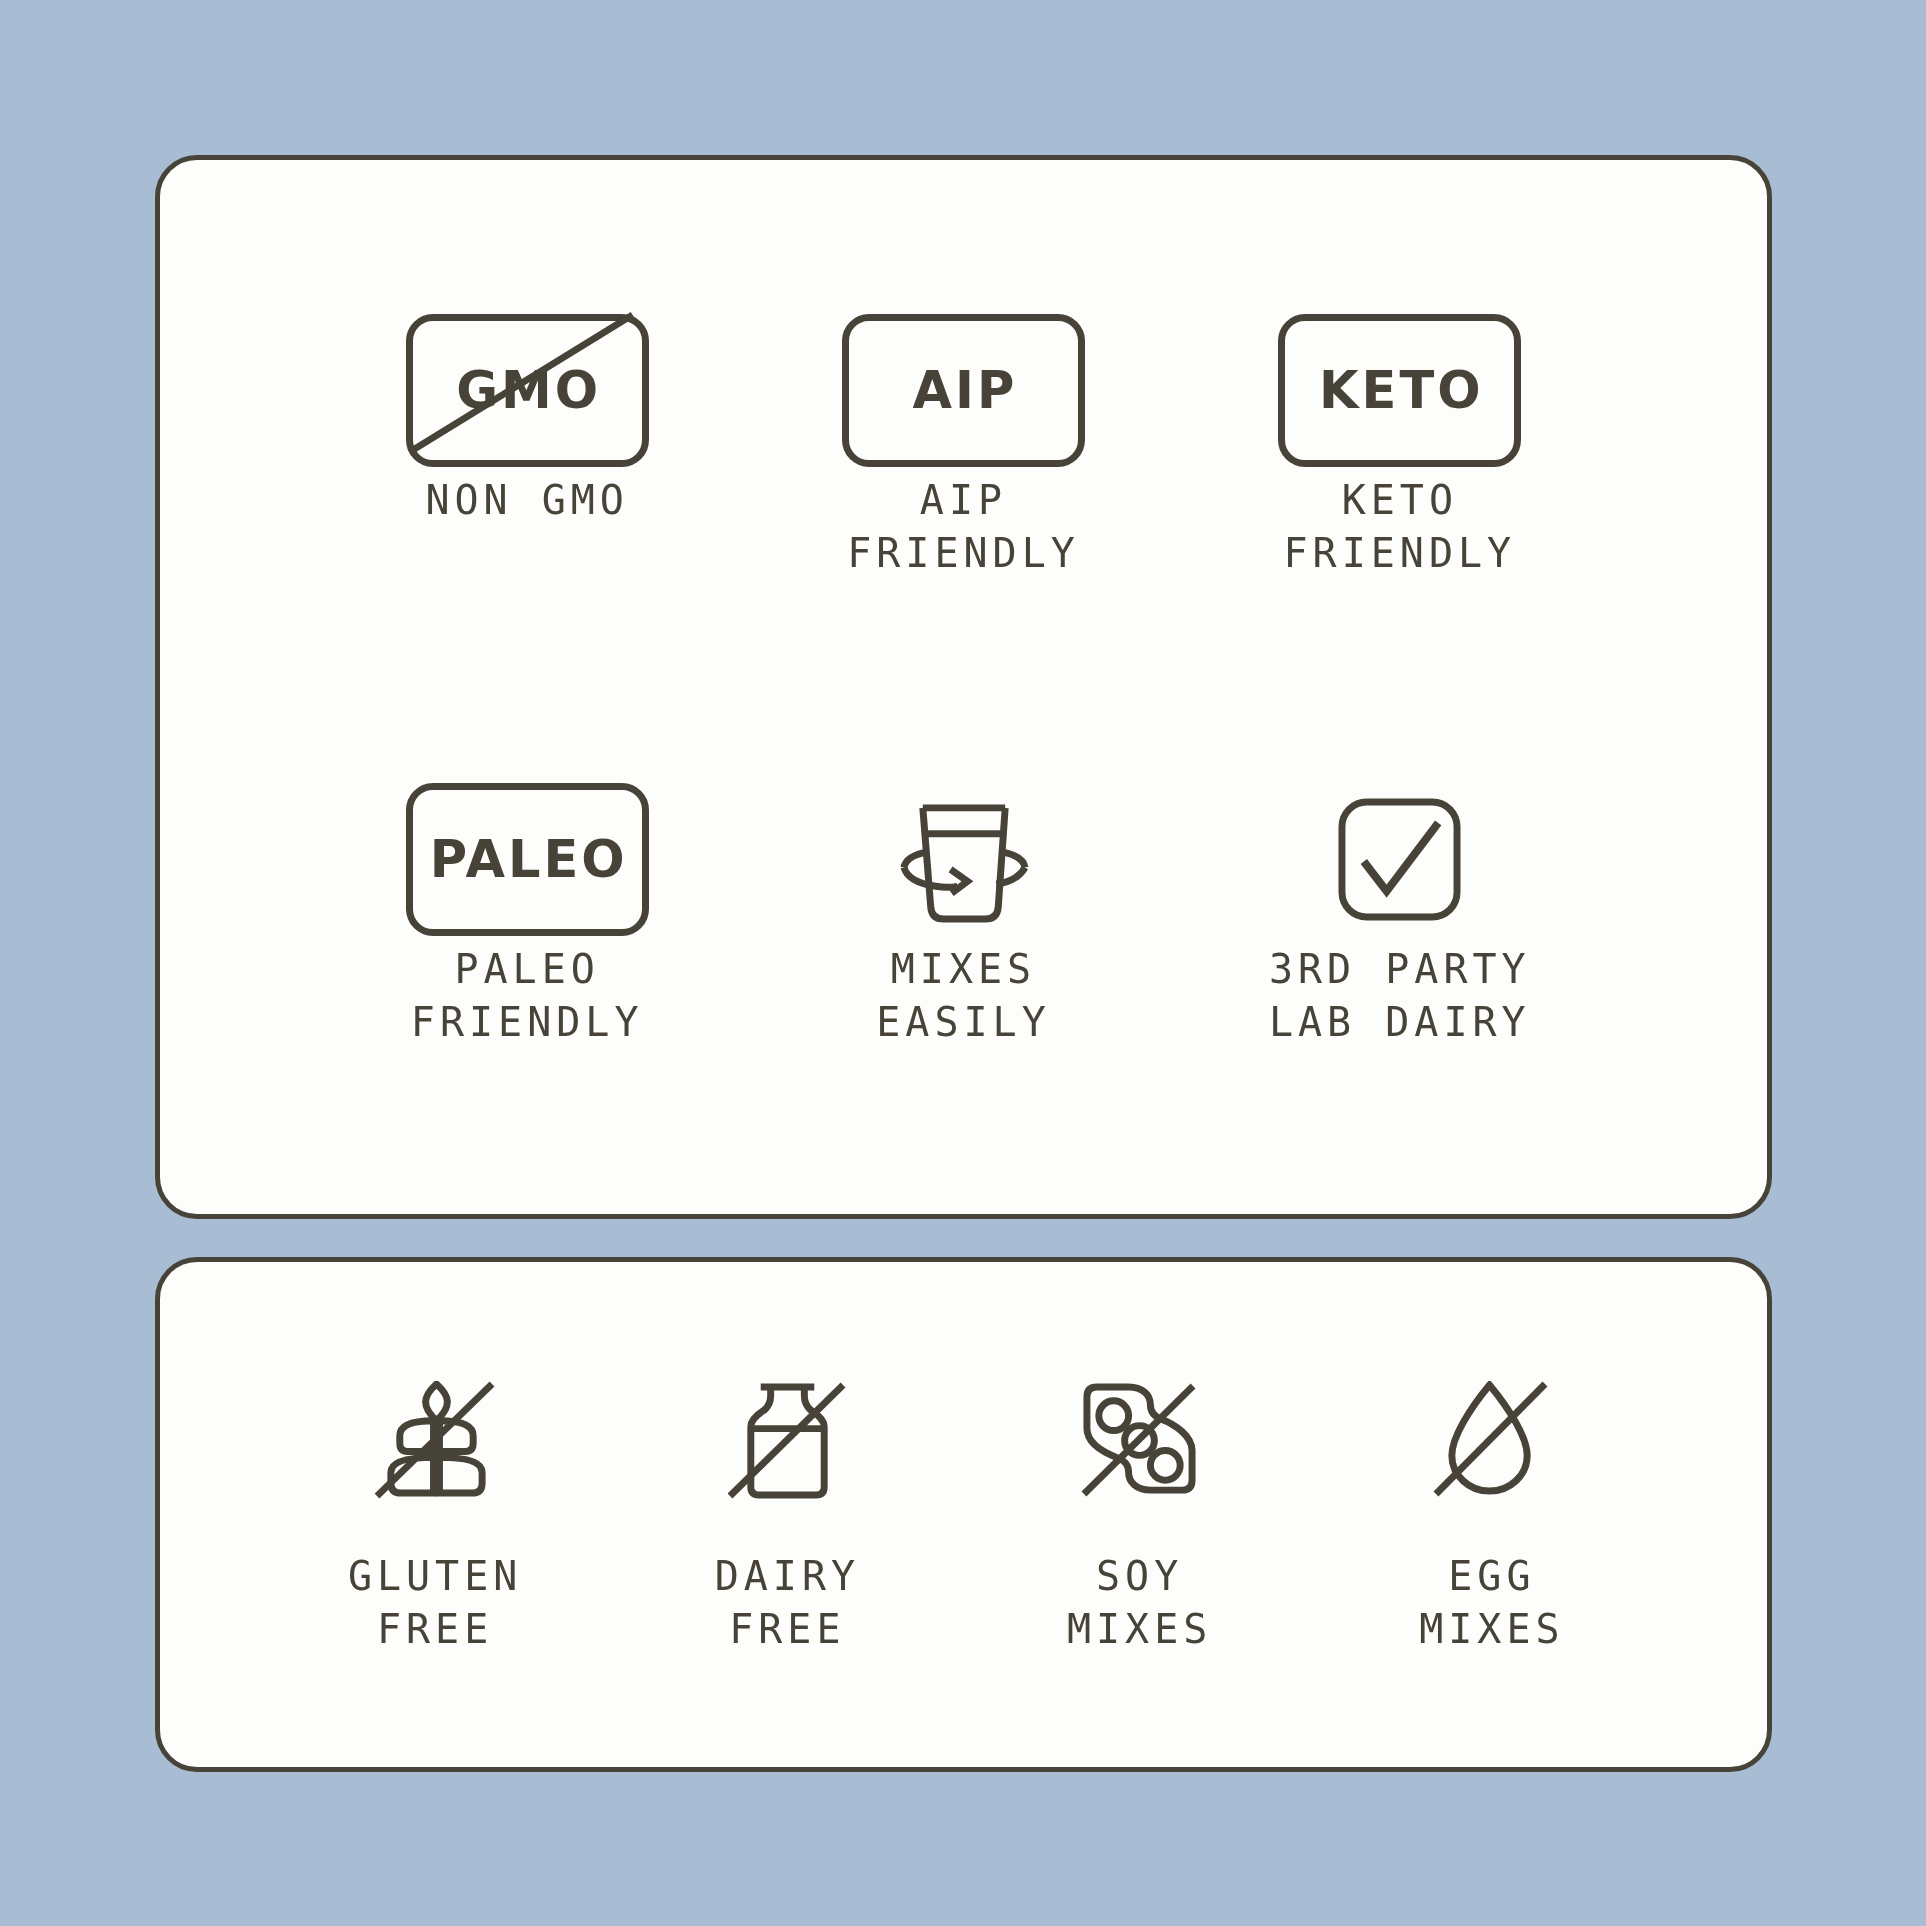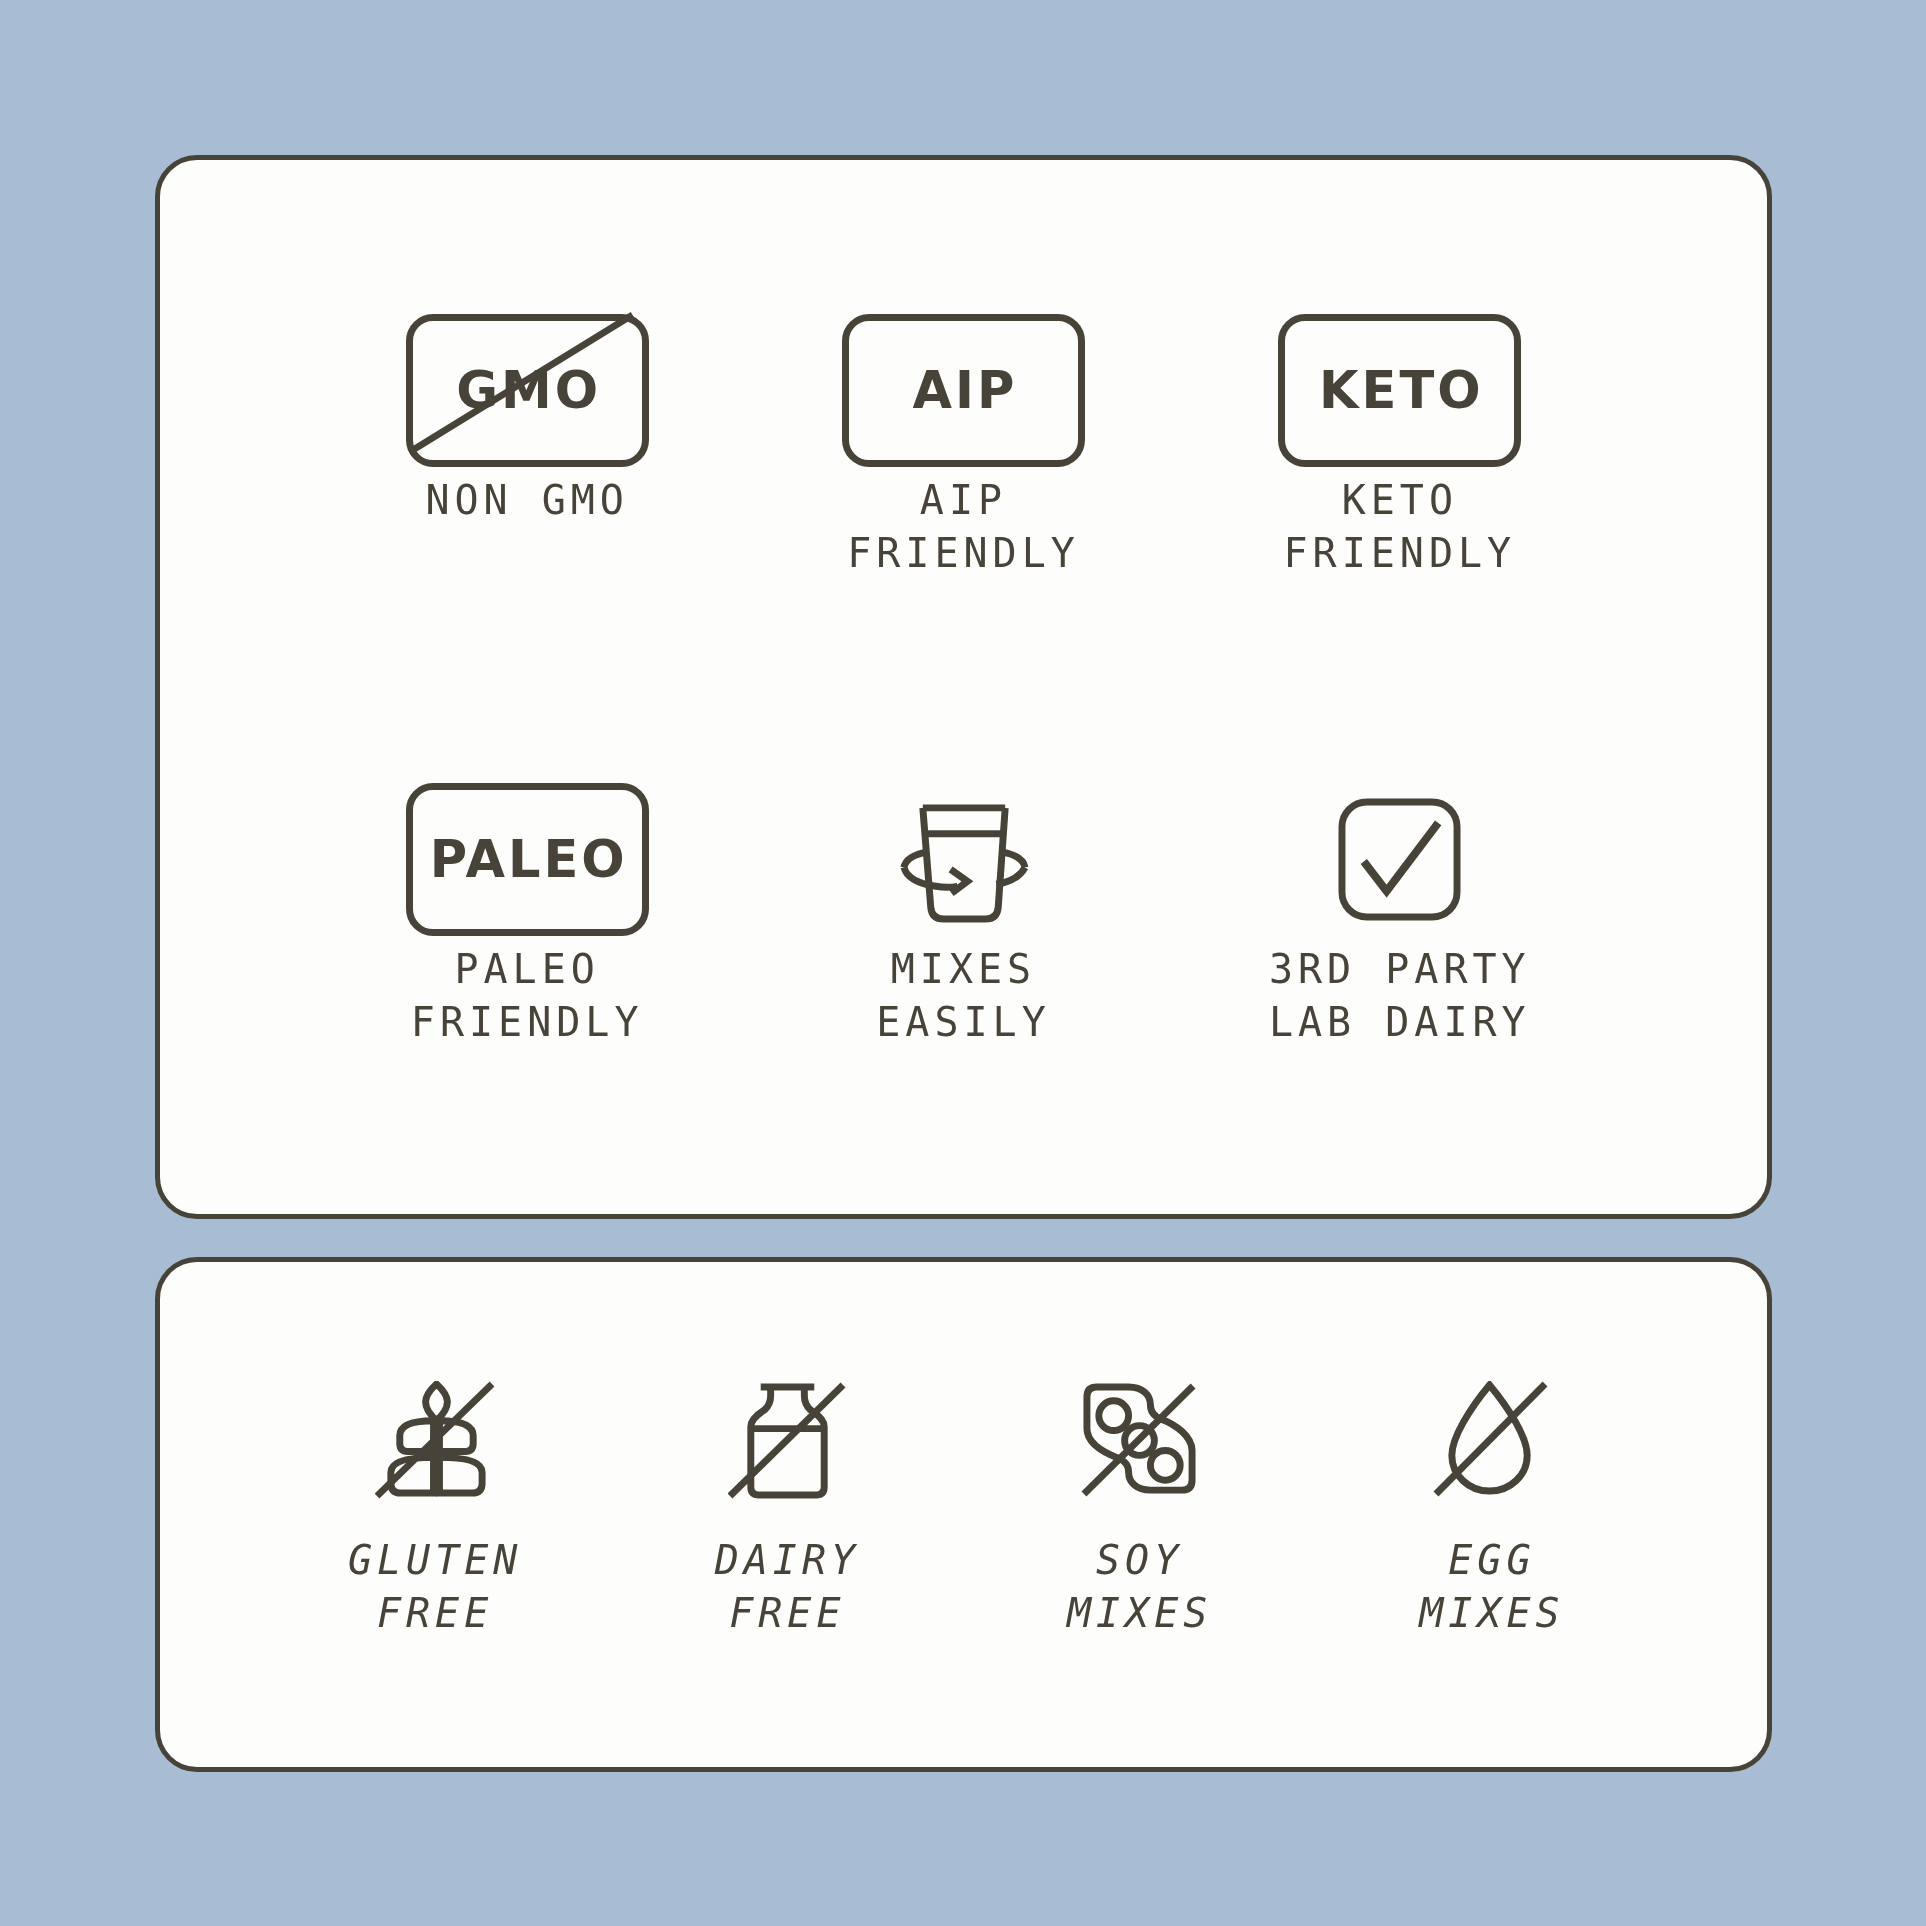--- a/index.html
+++ b/index.html
@@ -54,22 +54,21 @@
     display:flex;align-items:center;justify-content:center;
   }
   .label{
     font-size:40px;
     line-height:53px;
     letter-spacing:5px;
     text-align:center;
     white-space:pre-line;
   }
   .label-sm{
-    margin-top:32px;
-    font-style:italic;
+    margin-top:48px;
   }
   .badge-wrap{
     position:relative;
     width:243px;height:153px;
   }
   .badge{
     width:243px;height:153px;
     box-sizing:border-box;
     border:7px solid var(--ink);
     border-radius:27px;

